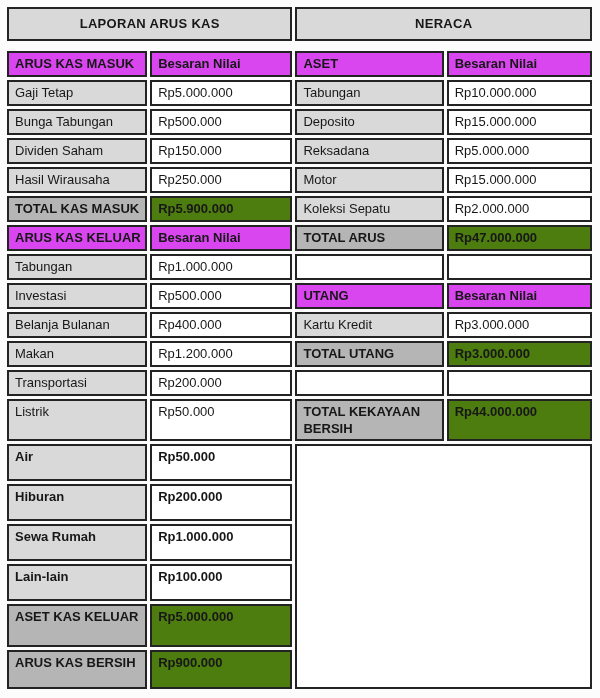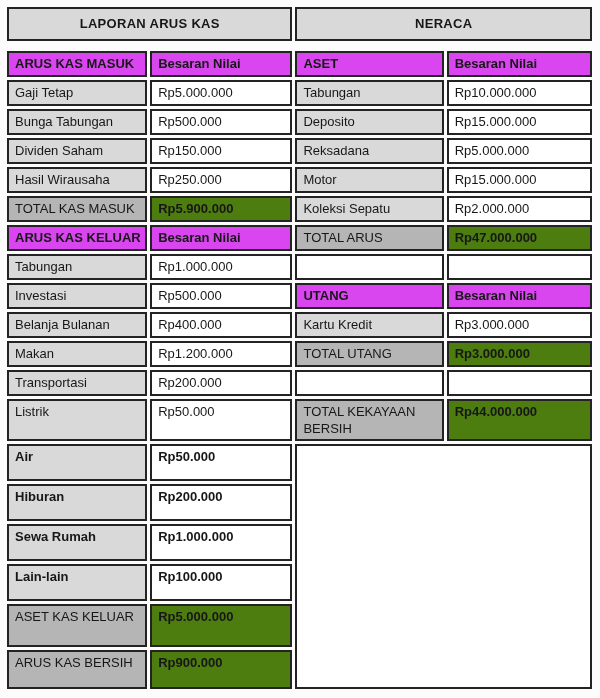--- a/index.html
+++ b/index.html
@@ -50,21 +50,21 @@
     font-weight: bold;
     font-size: 14px;
     text-align: center;
     vertical-align: middle !important;
     padding: 2px !important;
     letter-spacing: 0.3px;
   }
   .c-head  { background: #d946ef; font-weight: bold; }
   .c-label { background: #d9d9d9; }
   .c-value { background: #ffffff; }
-  .c-total { background: #b5b5b5; font-weight: normal; }
+  .c-total { background: #b5b5b5; font-weight: bold; }
   .c-totalvalue { background: #4d7c0f; font-weight: bold; }
 </style>
 </head>
 <body>
 
 <div class="page">
   <table class="fin">
     <colgroup>
       <col style="width:139px">
       <col style="width:141px">

